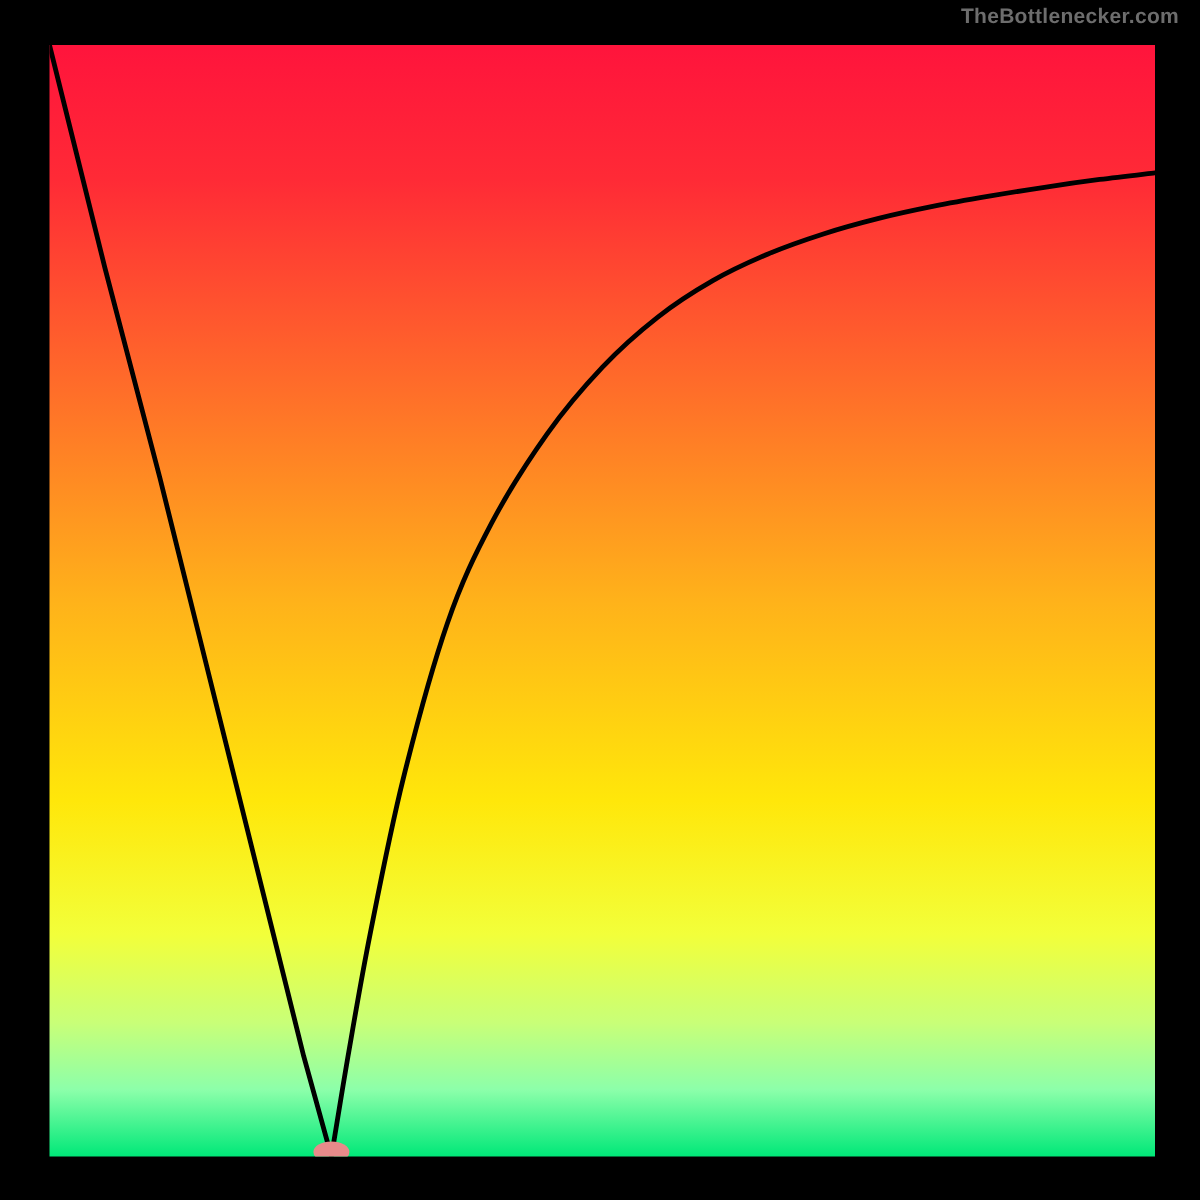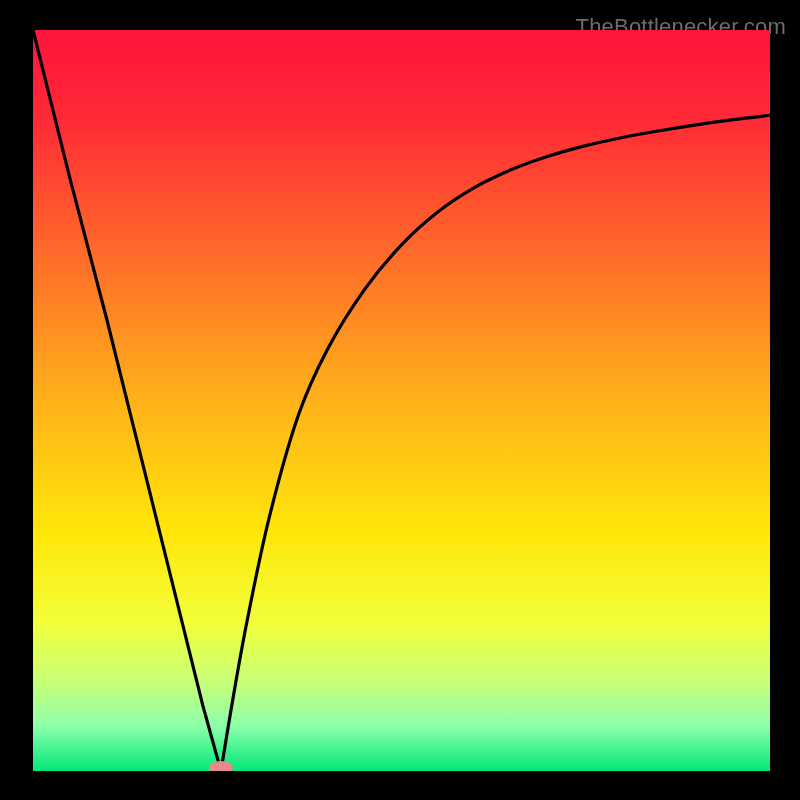--- a/index.html
+++ b/index.html
@@ -17,25 +17,24 @@
     top: 0;
     width: 800px;
     height: 800px;
     background: #000000;
   }
   .watermark {
     position: absolute;
     top: 2px;
     right: 14px;
     color: #6d6d6d;
-    font-size: 22px;
-    font-weight: 400;
+    font-size: 14px;
+    font-weight: 700;
     letter-spacing: 0.2px;
     user-select: none;
-    margin-top: 12px;
   }
   svg {
     position: absolute;
     left: 0;
     top: 0;
   }
 </style>
 </head>
 <body>
 

